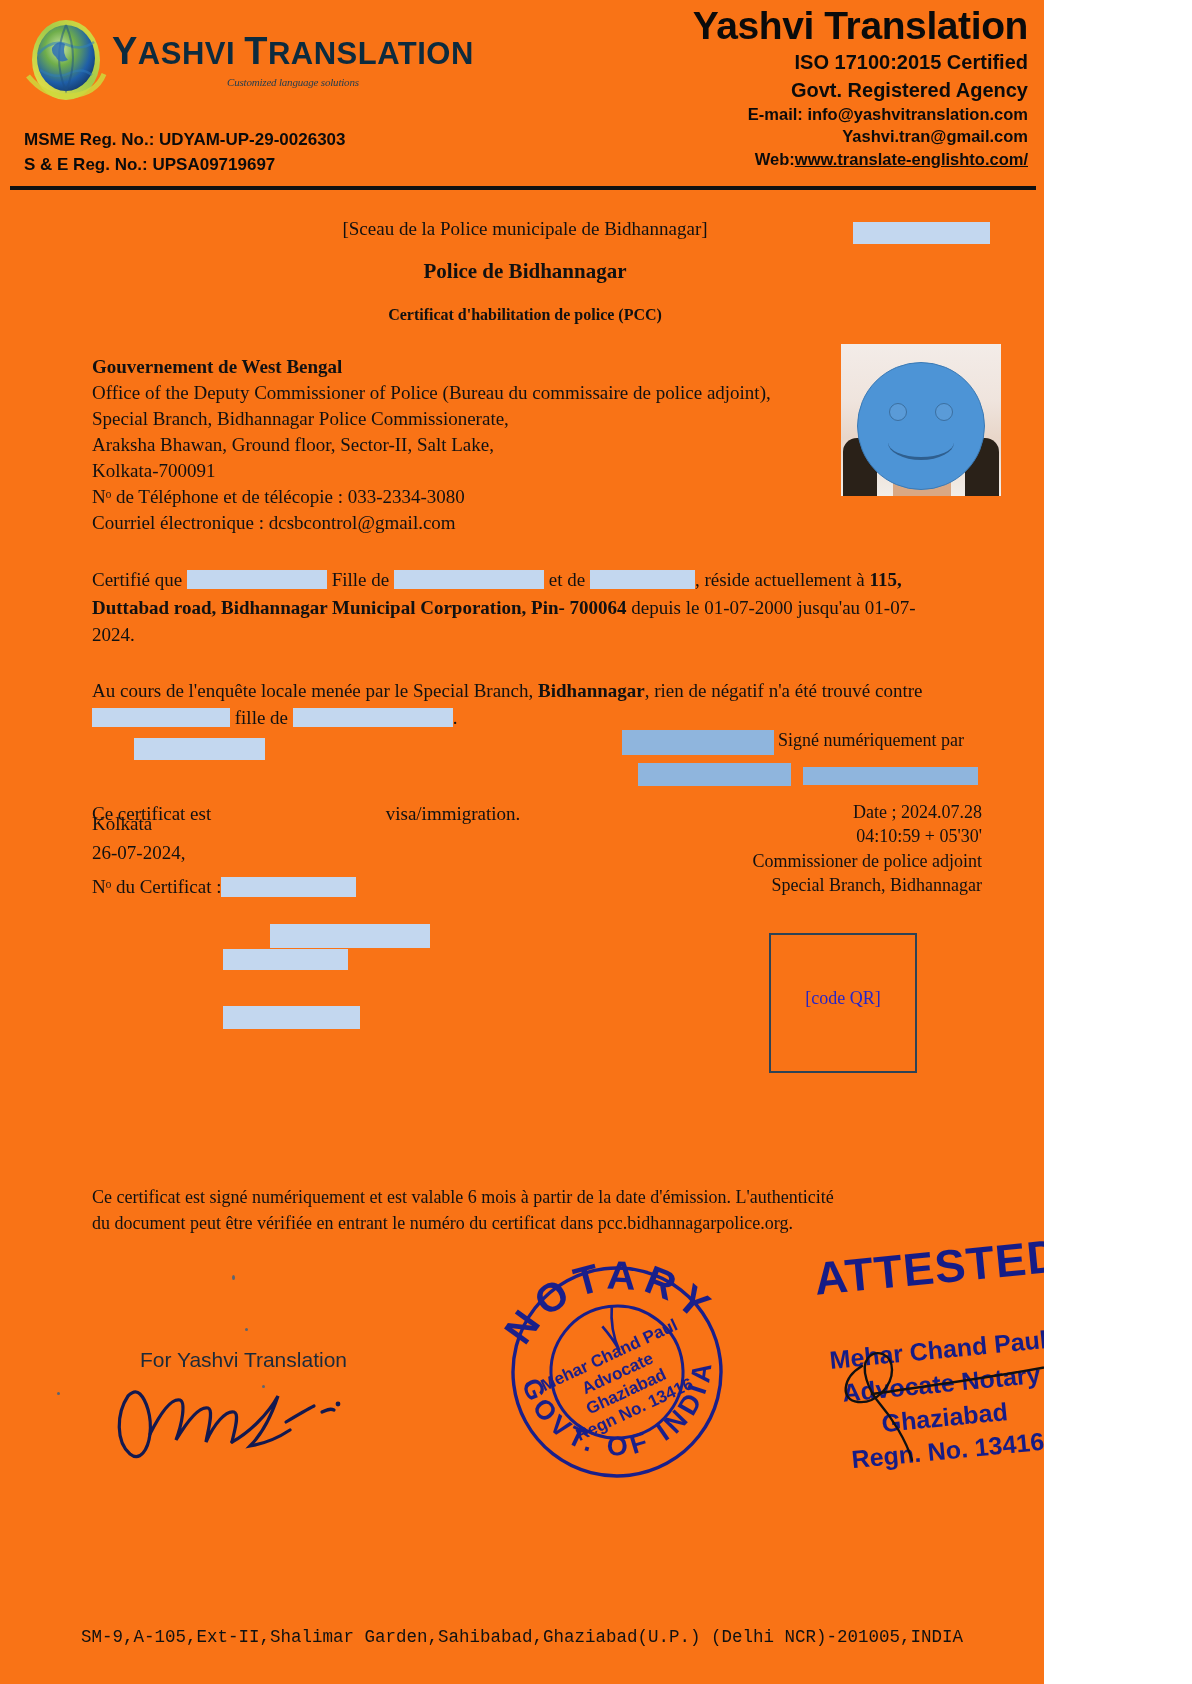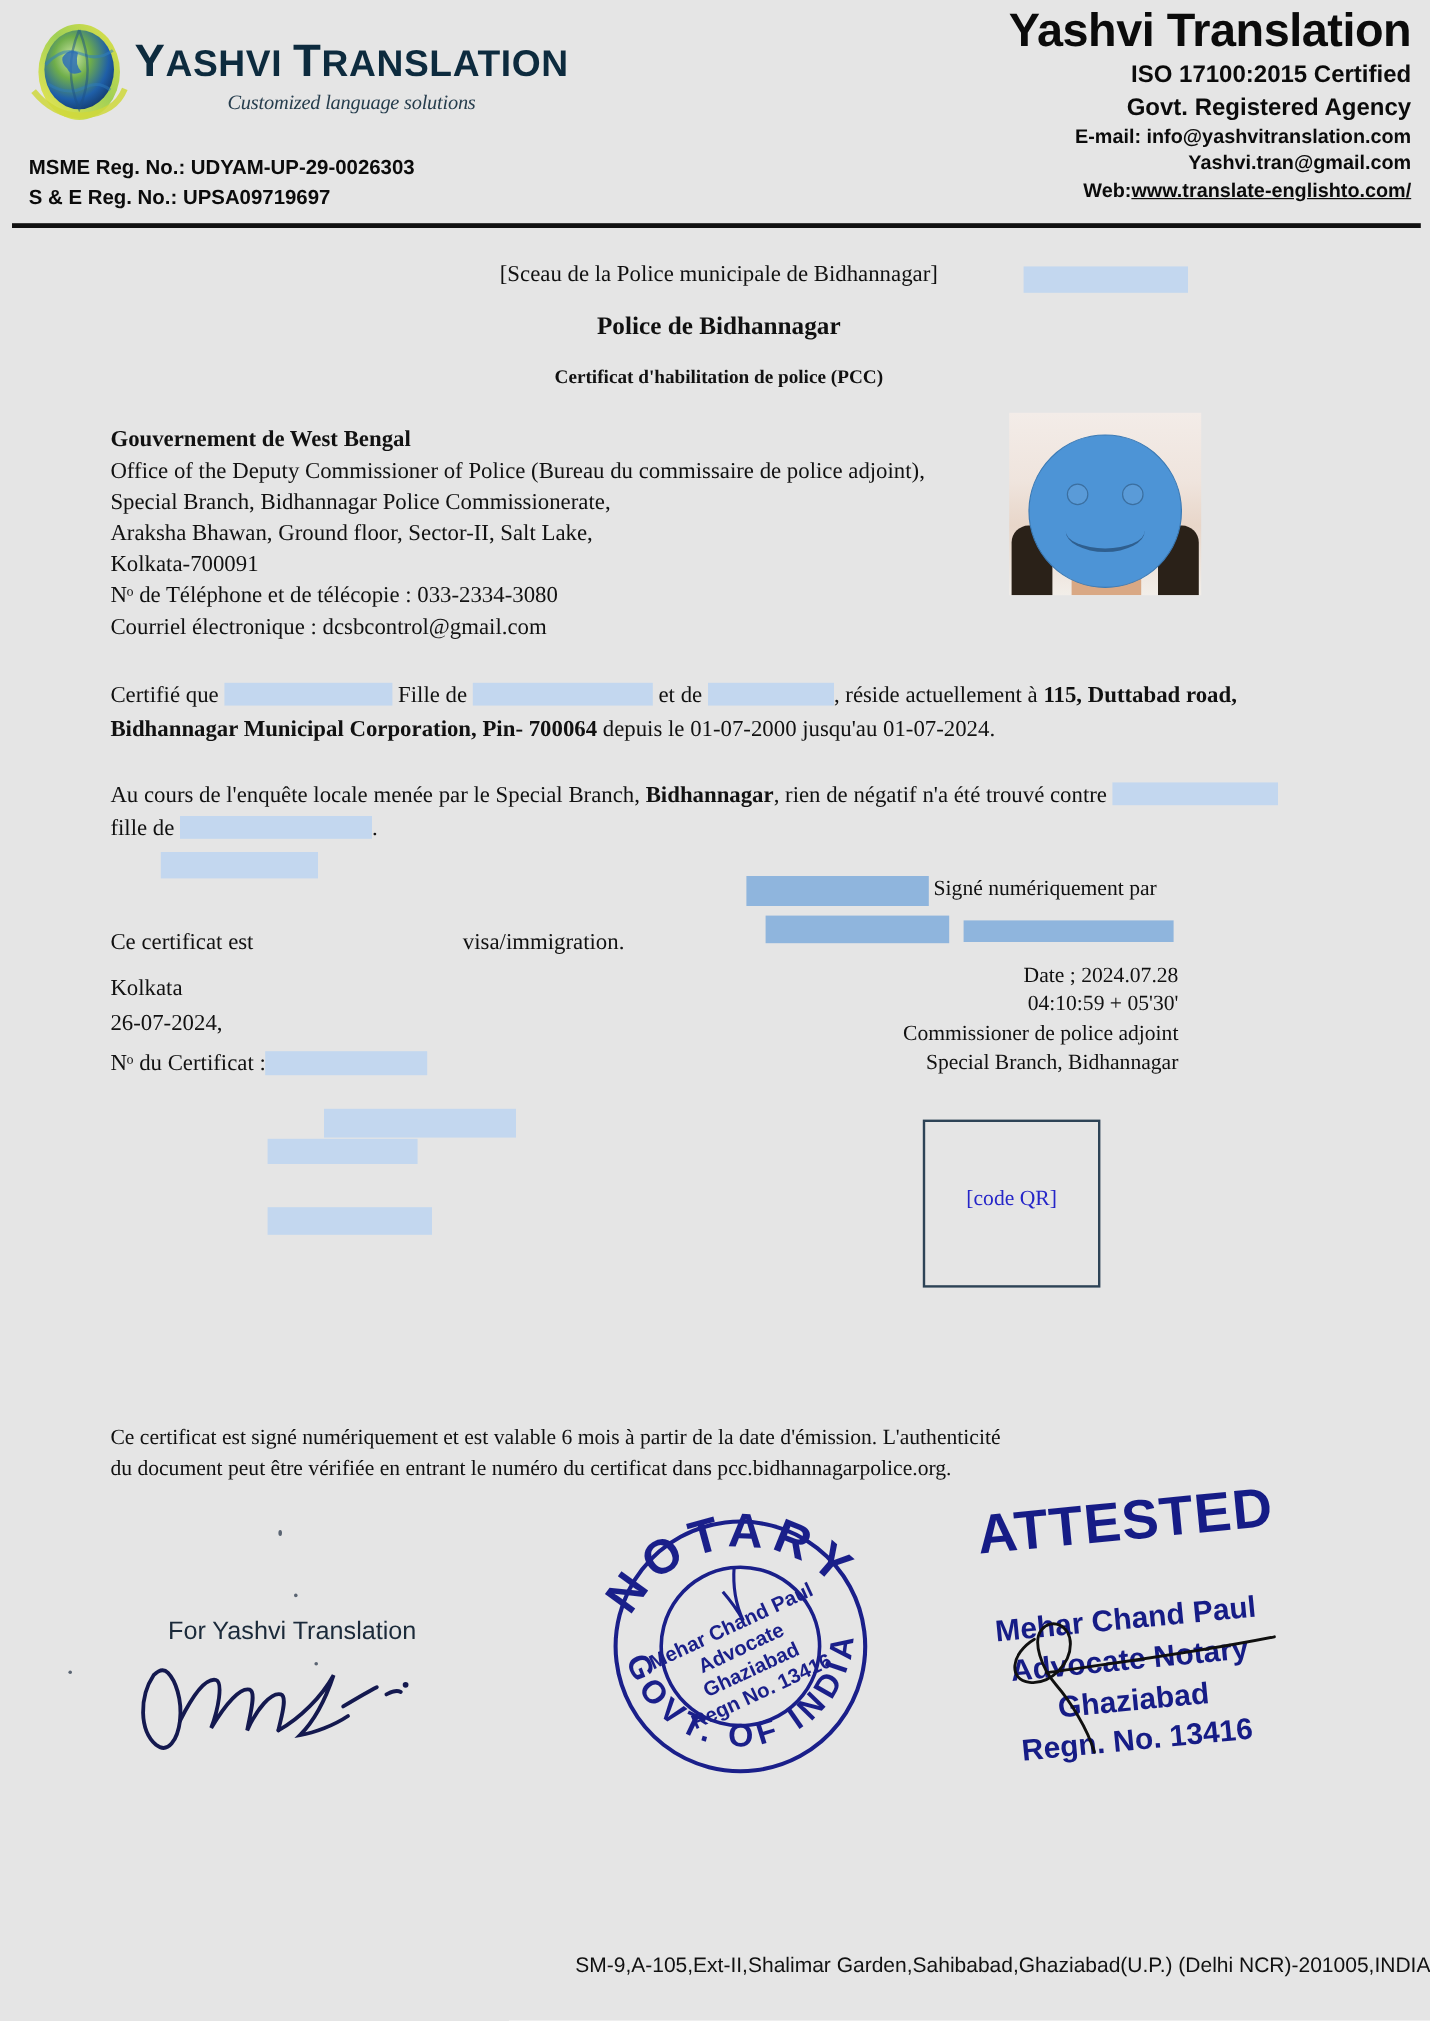--- a/index.html
+++ b/index.html
@@ -6,23 +6,23 @@
     margin: 0;
     padding: 0;
     background: #ffffff;
   }
   body {
     font-family: "Liberation Serif", serif;
     color: #111111;
   }
   .page {
     position: relative;
-    width: 1192px;
+    width: 1044px;
     height: 1684px;
-    background: #e5e5e5;
+    background: #f97316;
     overflow: hidden;
   }
 
   
   .letterhead {
     position: relative;
     height: 188px;
     width: 100%;
   }
   .logo-wrap {
@@ -47,21 +47,21 @@
     font-size: 31px;
     letter-spacing: 0.5px;
     color: #0d2b3e;
     line-height: 1;
     white-space: nowrap;
   }
   .logo-title .cap { font-size: 38px; }
   .logo-tag {
     font-family: "Liberation Serif", serif;
     font-style: italic;
-    font-size: 17px;
+    font-size: 11px;
     color: #263d4d;
     text-align: center;
     margin-top: 6px;
     letter-spacing: -0.2px;
   }
   .reg-lines {
     position: absolute;
     left: 24px;
     top: 128px;
     font-family: "Liberation Sans", sans-serif;
@@ -418,22 +418,22 @@
     transform-origin: left top;
     text-align: center;
     white-space: nowrap;
   }
 
   .footer-addr {
     position: absolute;
     left: 0;
     right: 0;
     top: 1627px;
-    text-align: right;
-    font-family: Liberation Sans, sans-serif;
+    text-align: center;
+    font-family: Liberation Mono, monospace;
     font-size: 17.5px;
     color: #111111;
   }
 </style>
 </head>
 <body>
 
 <div class="page">
 
   <div class="letterhead">

